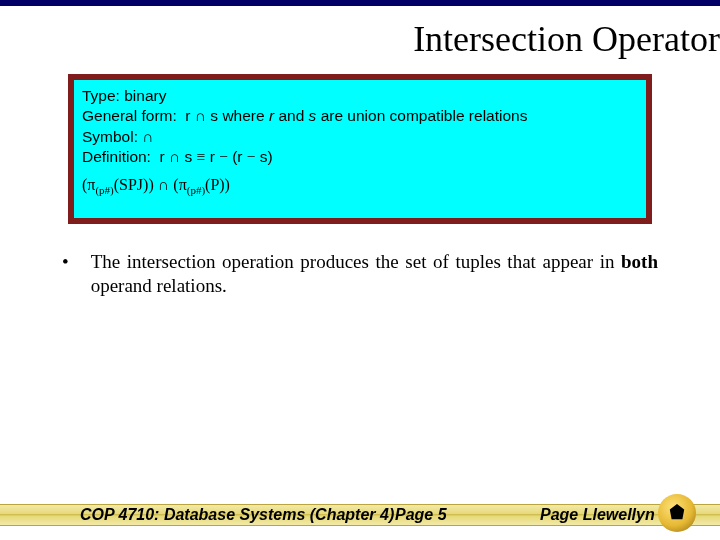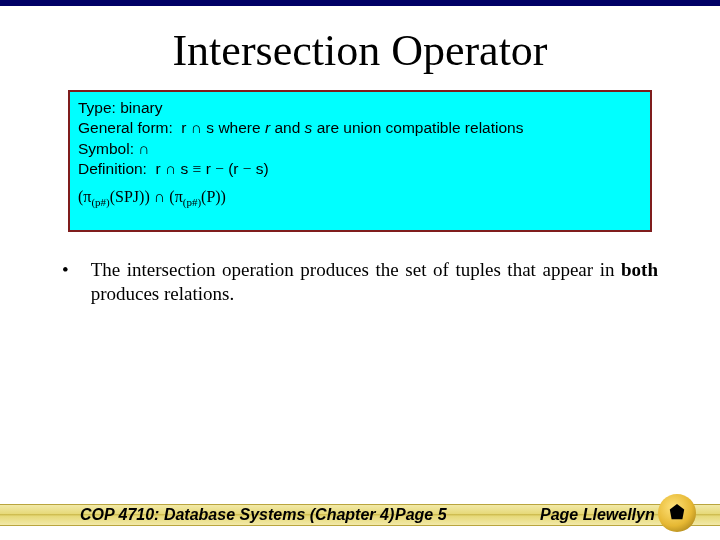--- a/index.html
+++ b/index.html
@@ -4,30 +4,30 @@
 <style>
   * { box-sizing: border-box; margin: 0; padding: 0; }
   html, body { width: 720px; height: 540px; font-family: "Times New Roman", Times, serif; background: #fff; }
   .slide {
     width: 720px; height: 540px;
     border-top: 6px solid #000066;
     position: relative;
     background: #fff;
   }
   .title {
-    font-size: 44px;
-    text-align: center;
+    font-size: 36px;
+    text-align: right;
     color: #000;
-    margin-top: 19px;
+    margin-top: 12px;
     margin-bottom: 14px;
     font-weight: normal;
   }
   .defbox {
     margin: 0 68px 0 68px;
-    border: 2px solid #7f1d1d;
+    border: 6px solid #7f1d1d;
     background: #00ffff;
     padding: 6px 8px 20px 8px;
     font-family: Arial, Helvetica, sans-serif;
     font-size: 15.5px;
     line-height: 1.32;
     color: #000;
   }
   .defbox .row { margin: 0; }
   .i { font-style: italic; }
   .sym { font-family: "Times New Roman", serif; }
@@ -99,21 +99,21 @@
   <div class="defbox">
     <div class="row">Type: binary</div>
     <div class="row">General form:&nbsp; r <span class="sym">∩</span> s where <span class="i">r</span> and <span class="i">s</span> are union compatible relations</div>
     <div class="row">Symbol: <span class="sym">∩</span></div>
     <div class="row">Definition:&nbsp; r <span class="sym">∩</span> s <span class="sym">≡</span> r <span class="sym">−</span> (r <span class="sym">−</span> s)</div>
     <div class="example-line">(π<span class="sub">(p#)</span>(SPJ)) <span class="sym">∩</span> (π<span class="sub">(p#)</span>(P))</div>
   </div>
 
   <div class="bullet-block">
     <div class="bullet-mark">•</div>
-    <div class="bullet-text"><span>The intersection operation produces the set of tuples that appear in </span><b>both</b><span> produces relations.</span></div>
+    <div class="bullet-text"><span>The intersection operation produces the set of tuples that appear in </span><b>both</b><span> operand relations.</span></div>
   </div>
 
   <div class="footer">
     <div class="footer-bar"></div>
     <div class="footer-text">
       <span class="ft-left">COP 4710: Database Systems  (Chapter 4)</span>
       <span class="ft-mid">Page 5</span>
       <span class="ft-right">Page Llewellyn</span>
     </div>
     <div class="logo">

